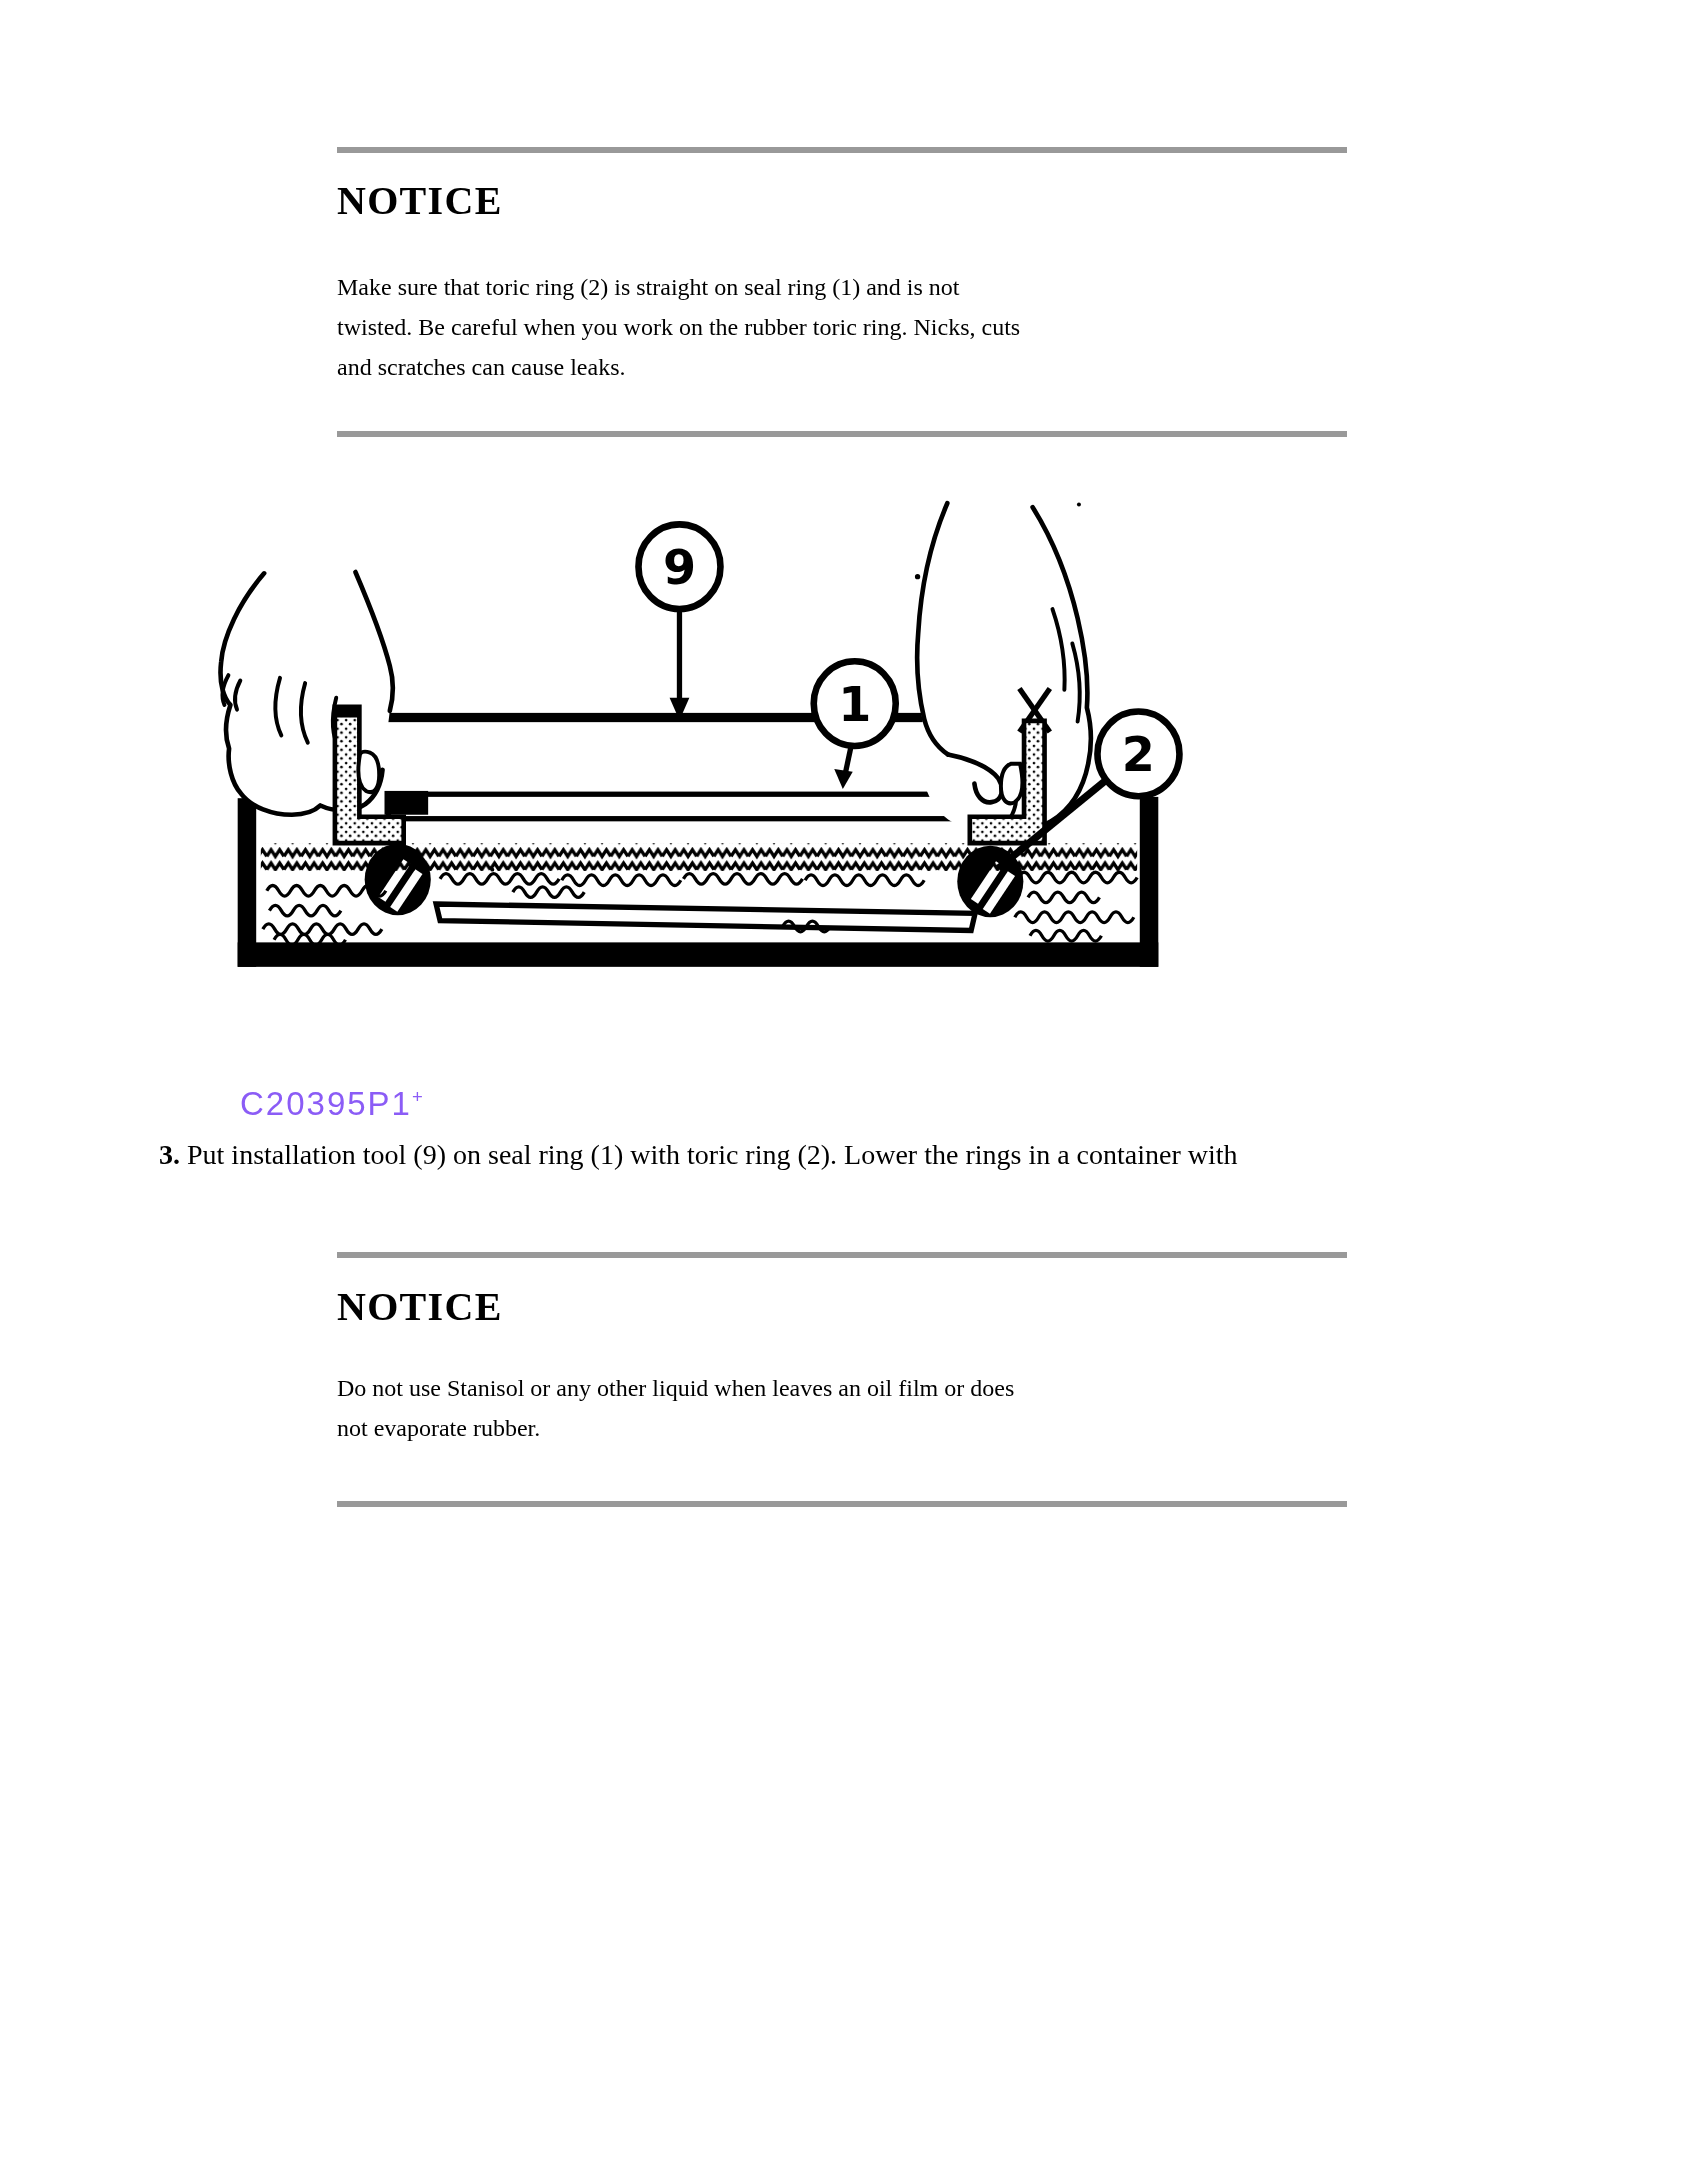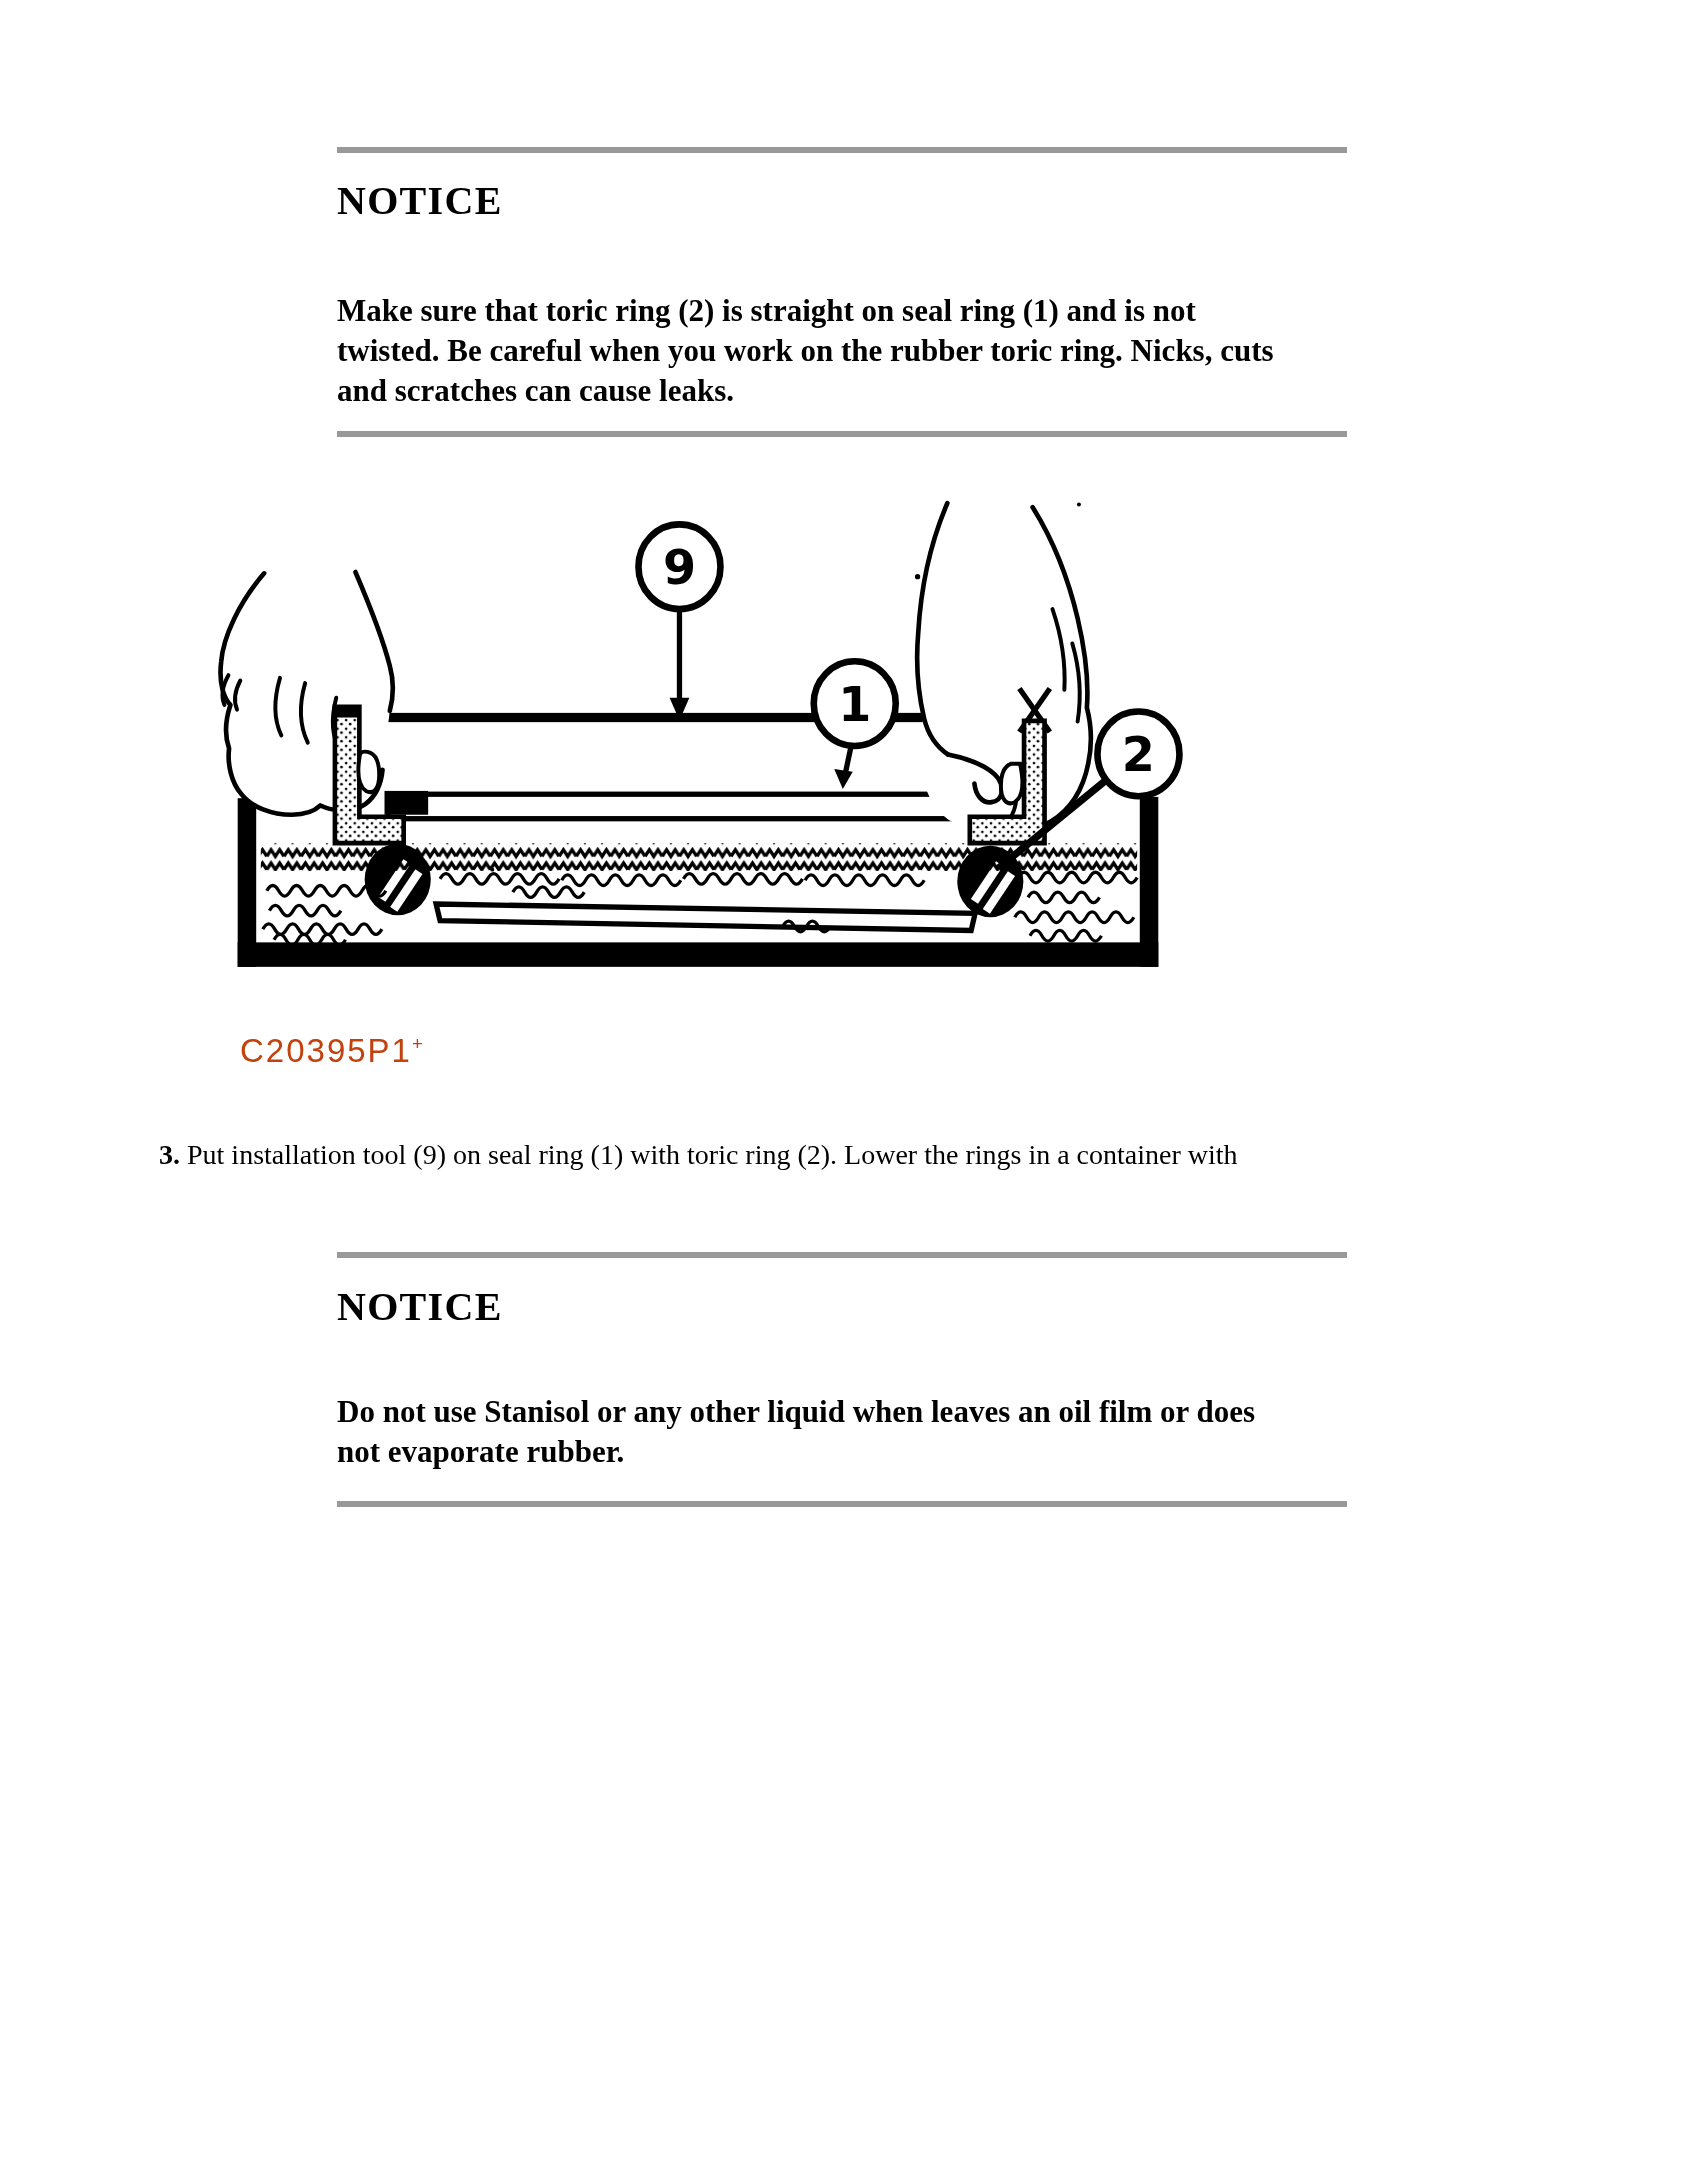--- a/index.html
+++ b/index.html
@@ -5,28 +5,28 @@
   html,body{margin:0;padding:0;}
   body{
     width:1687px;height:2183px;background:#ffffff;position:relative;
     font-family:"Liberation Serif",serif;color:#000;overflow:hidden;
   }
   .rule{position:absolute;left:337px;width:1010px;height:6px;background:#999999;}
   .notice-heading{
     position:absolute;left:337px;width:1010px;
     font-weight:700;font-size:40px;line-height:40px;letter-spacing:1.3px;
   }
-  .notice-par{position:absolute;left:337px;width:1032px;font-weight:700;font-size:31px;line-height:40px;margin-top:24px;}
+  .notice-par{position:absolute;left:337px;width:1032px;font-weight:400;font-size:24px;line-height:40px;}
   .step{position:absolute;left:159px;width:1456px;font-size:28px;line-height:46px;font-weight:400;}
   .b{font-weight:700;}
   .figure-wrap{position:absolute;left:198px;top:486px;width:1164px;height:549px;}
   .caption{
-    position:absolute;left:240px;top:1027px;
+    position:absolute;left:240px;top:1080px;
     font-family:"Liberation Sans",sans-serif;font-size:33px;line-height:34px;
-    letter-spacing:2px;color:#c2410c;
+    letter-spacing:2px;color:#8b5cf6;
   }
   .caption sup{font-size:18.5px;letter-spacing:0;}
   svg .ink{stroke:#000;fill:none;stroke-linecap:round;stroke-linejoin:round;}
 </style>
 </head>
 <body>
 
 <div class="rule" style="top:147px"></div>
 <div class="notice-heading" style="top:181px">NOTICE</div>
 <div class="notice-par" style="top:267px">

